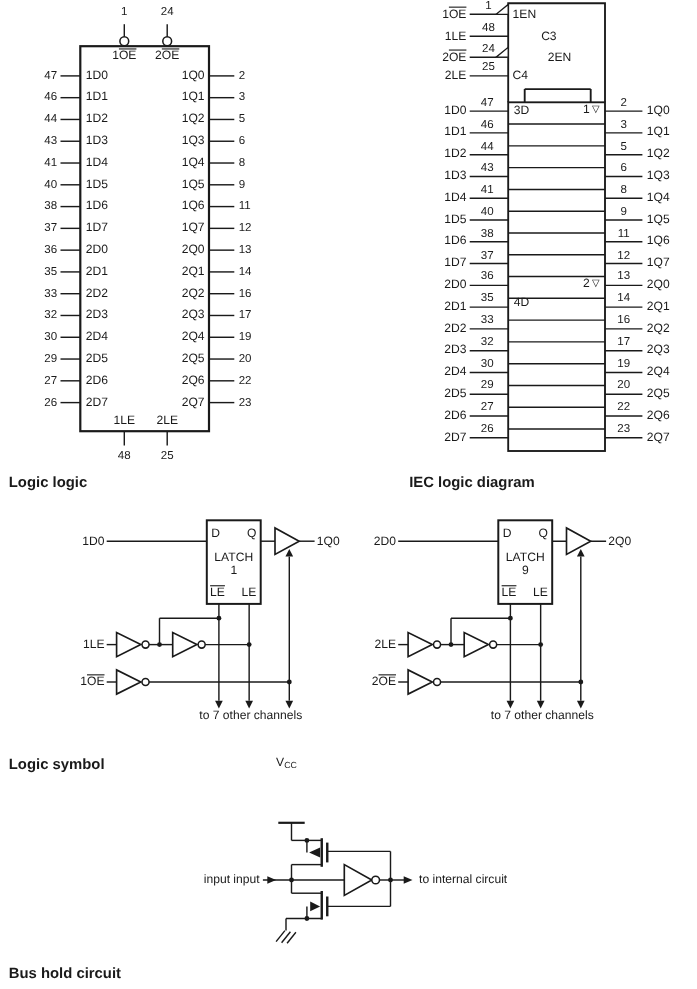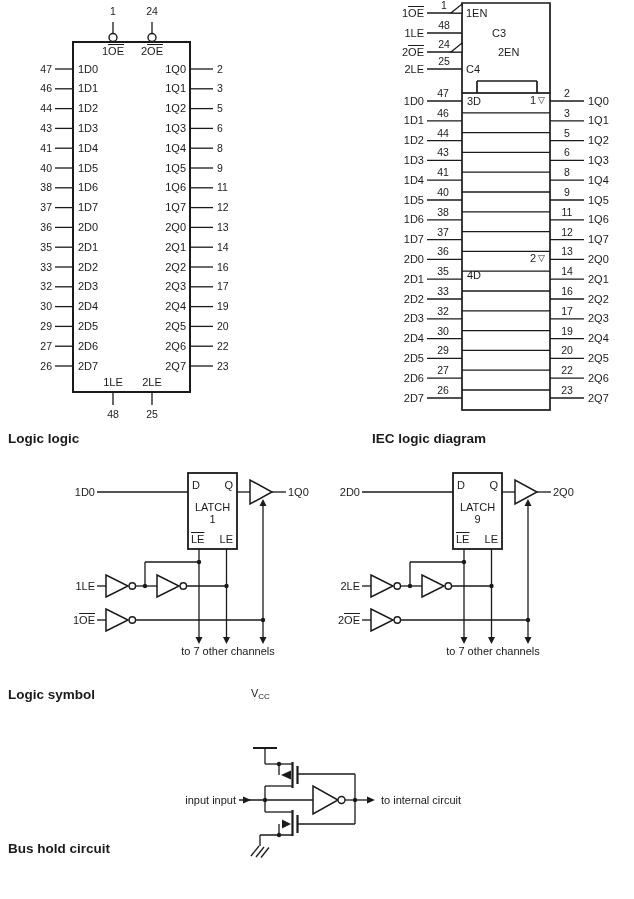--- a/index.html
+++ b/index.html
@@ -232,21 +232,21 @@
         <line x1="251" y1="856" x2="259" y2="846"></line>
         <line x1="256" y1="857" x2="264" y2="847"></line>
         <line x1="261" y1="857.5" x2="269" y2="847.5"></line>
       </g>
     </g>
   </svg>
 
   <div class="hd" style="left:8px;top:431px">Logic logic</div>
   <div class="hd" style="left:372px;top:431px">IEC logic diagram</div>
   <div class="hd" style="left:8px;top:687px">Logic symbol</div>
-  <div class="hd" style="left:8px;top:841px">Bus hold circuit</div>
+  <div class="hd" style="left:8px;top:877px">Bus hold circuit</div>
 
   <div class="lbl" style="left:251px;top:687px"><span>V</span><span class="vsub">CC</span></div>
   <div class="lbl" style="left:176px;top:793.5px;width:60px;text-align:right">input input</div>
   <div class="lbl" style="left:381px;top:793.5px">to internal circuit</div>
 
 <div class="lbl pin" style="left: 24px; top: 62.5px; width: 28px; text-align: right;">47</div>
     <div class="lbl" style="left: 78px; top: 62.5px; width: 34px; text-align: left;">1D0</div>
     <div class="lbl" style="left: 151px; top: 62.5px; width: 35px; text-align: right;">1Q0</div>
     <div class="lbl pin" style="left: 217px; top: 62.5px; width: 28px; text-align: left;">2</div>
     <div class="lbl pin" style="left: 24px; top: 82.3px; width: 28px; text-align: right;">46</div>

